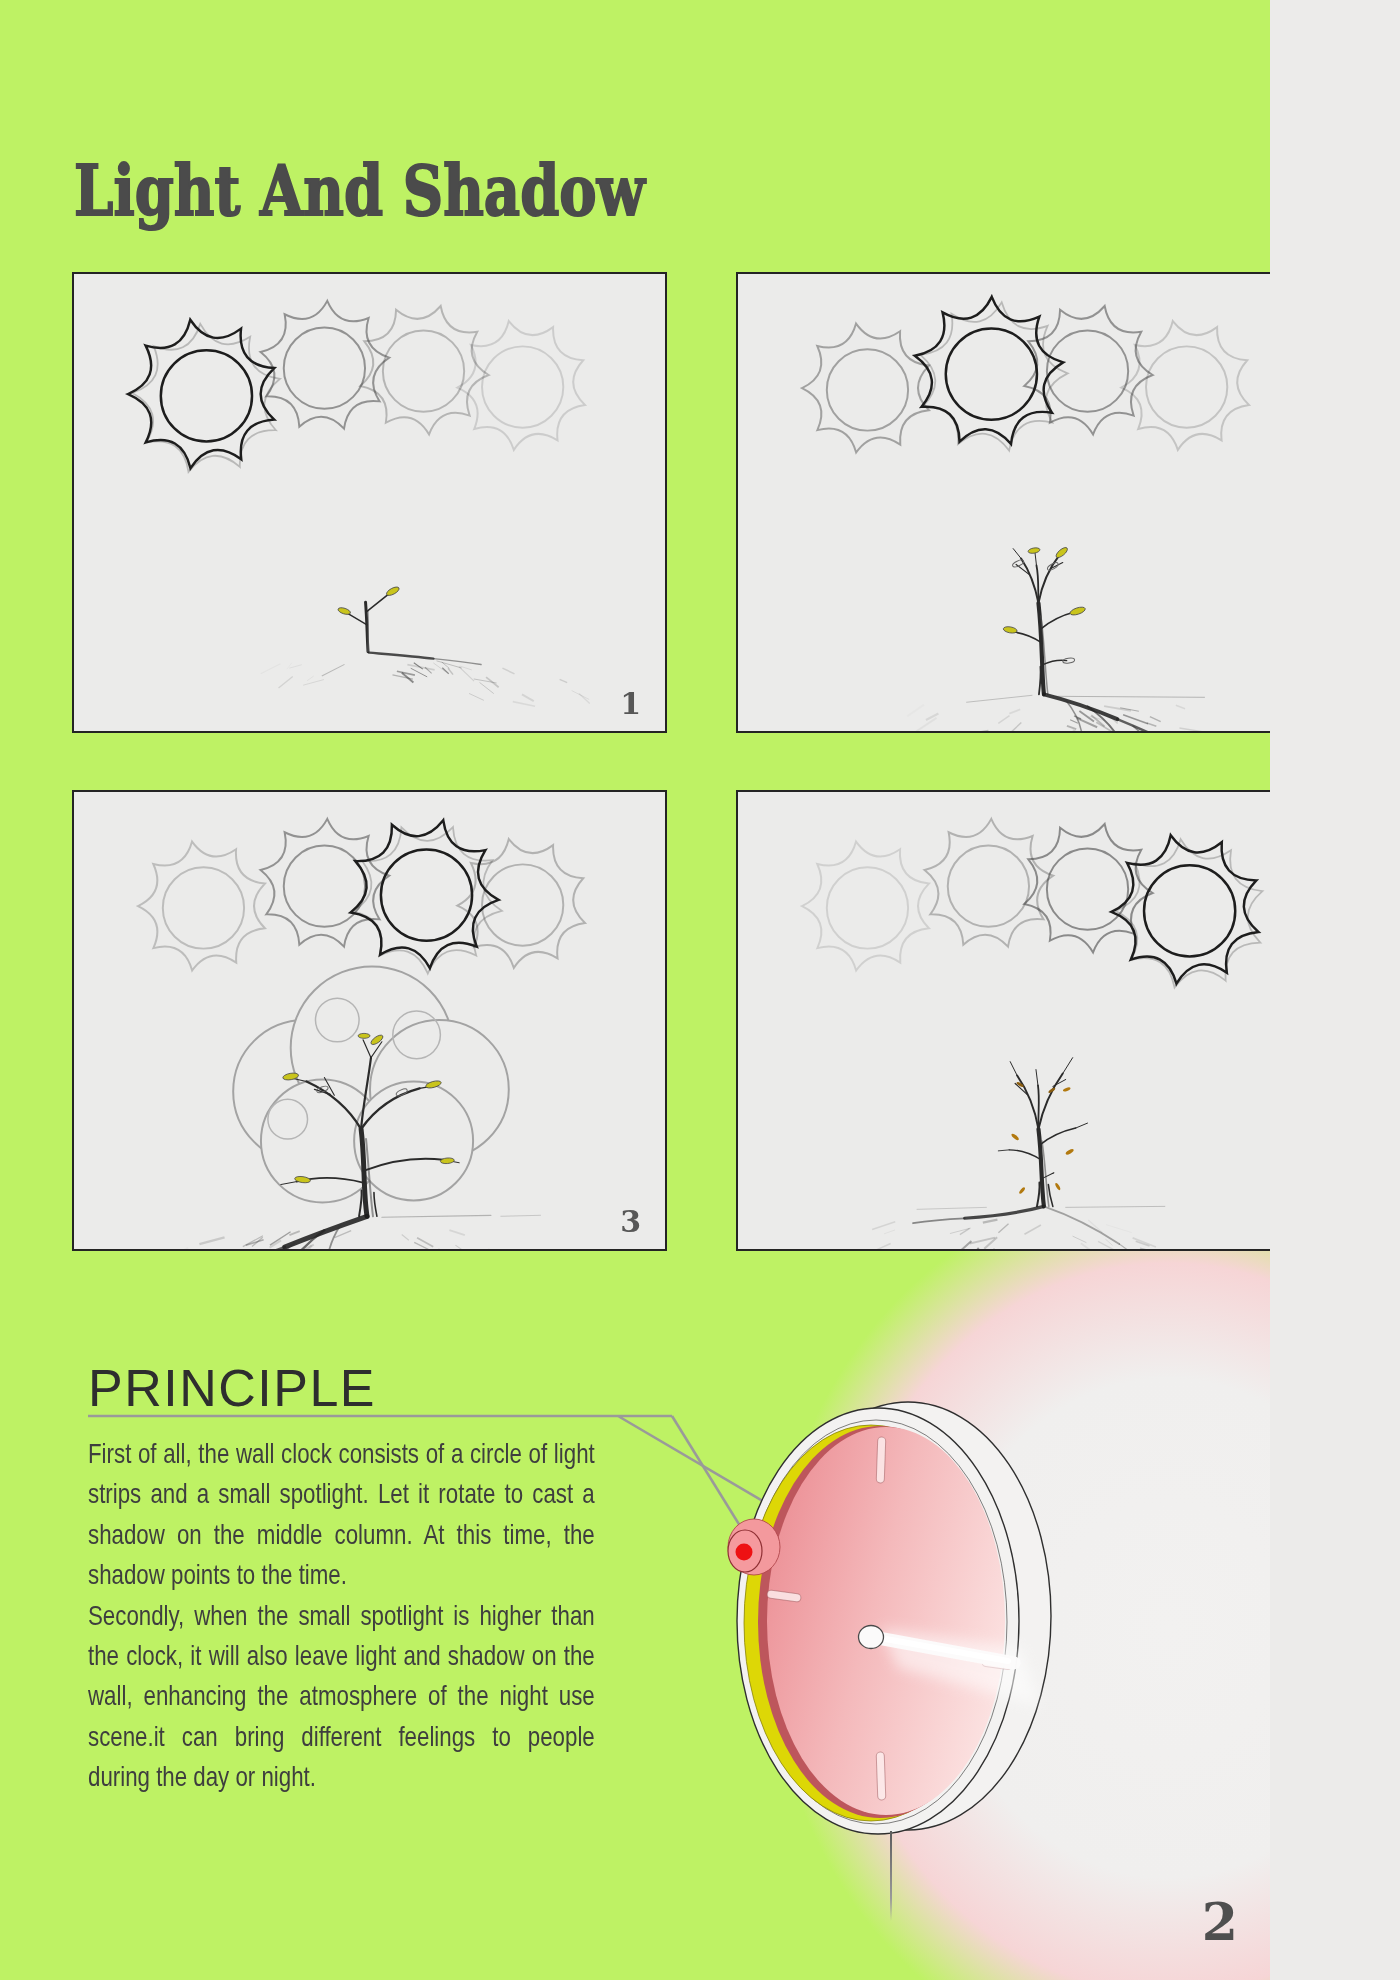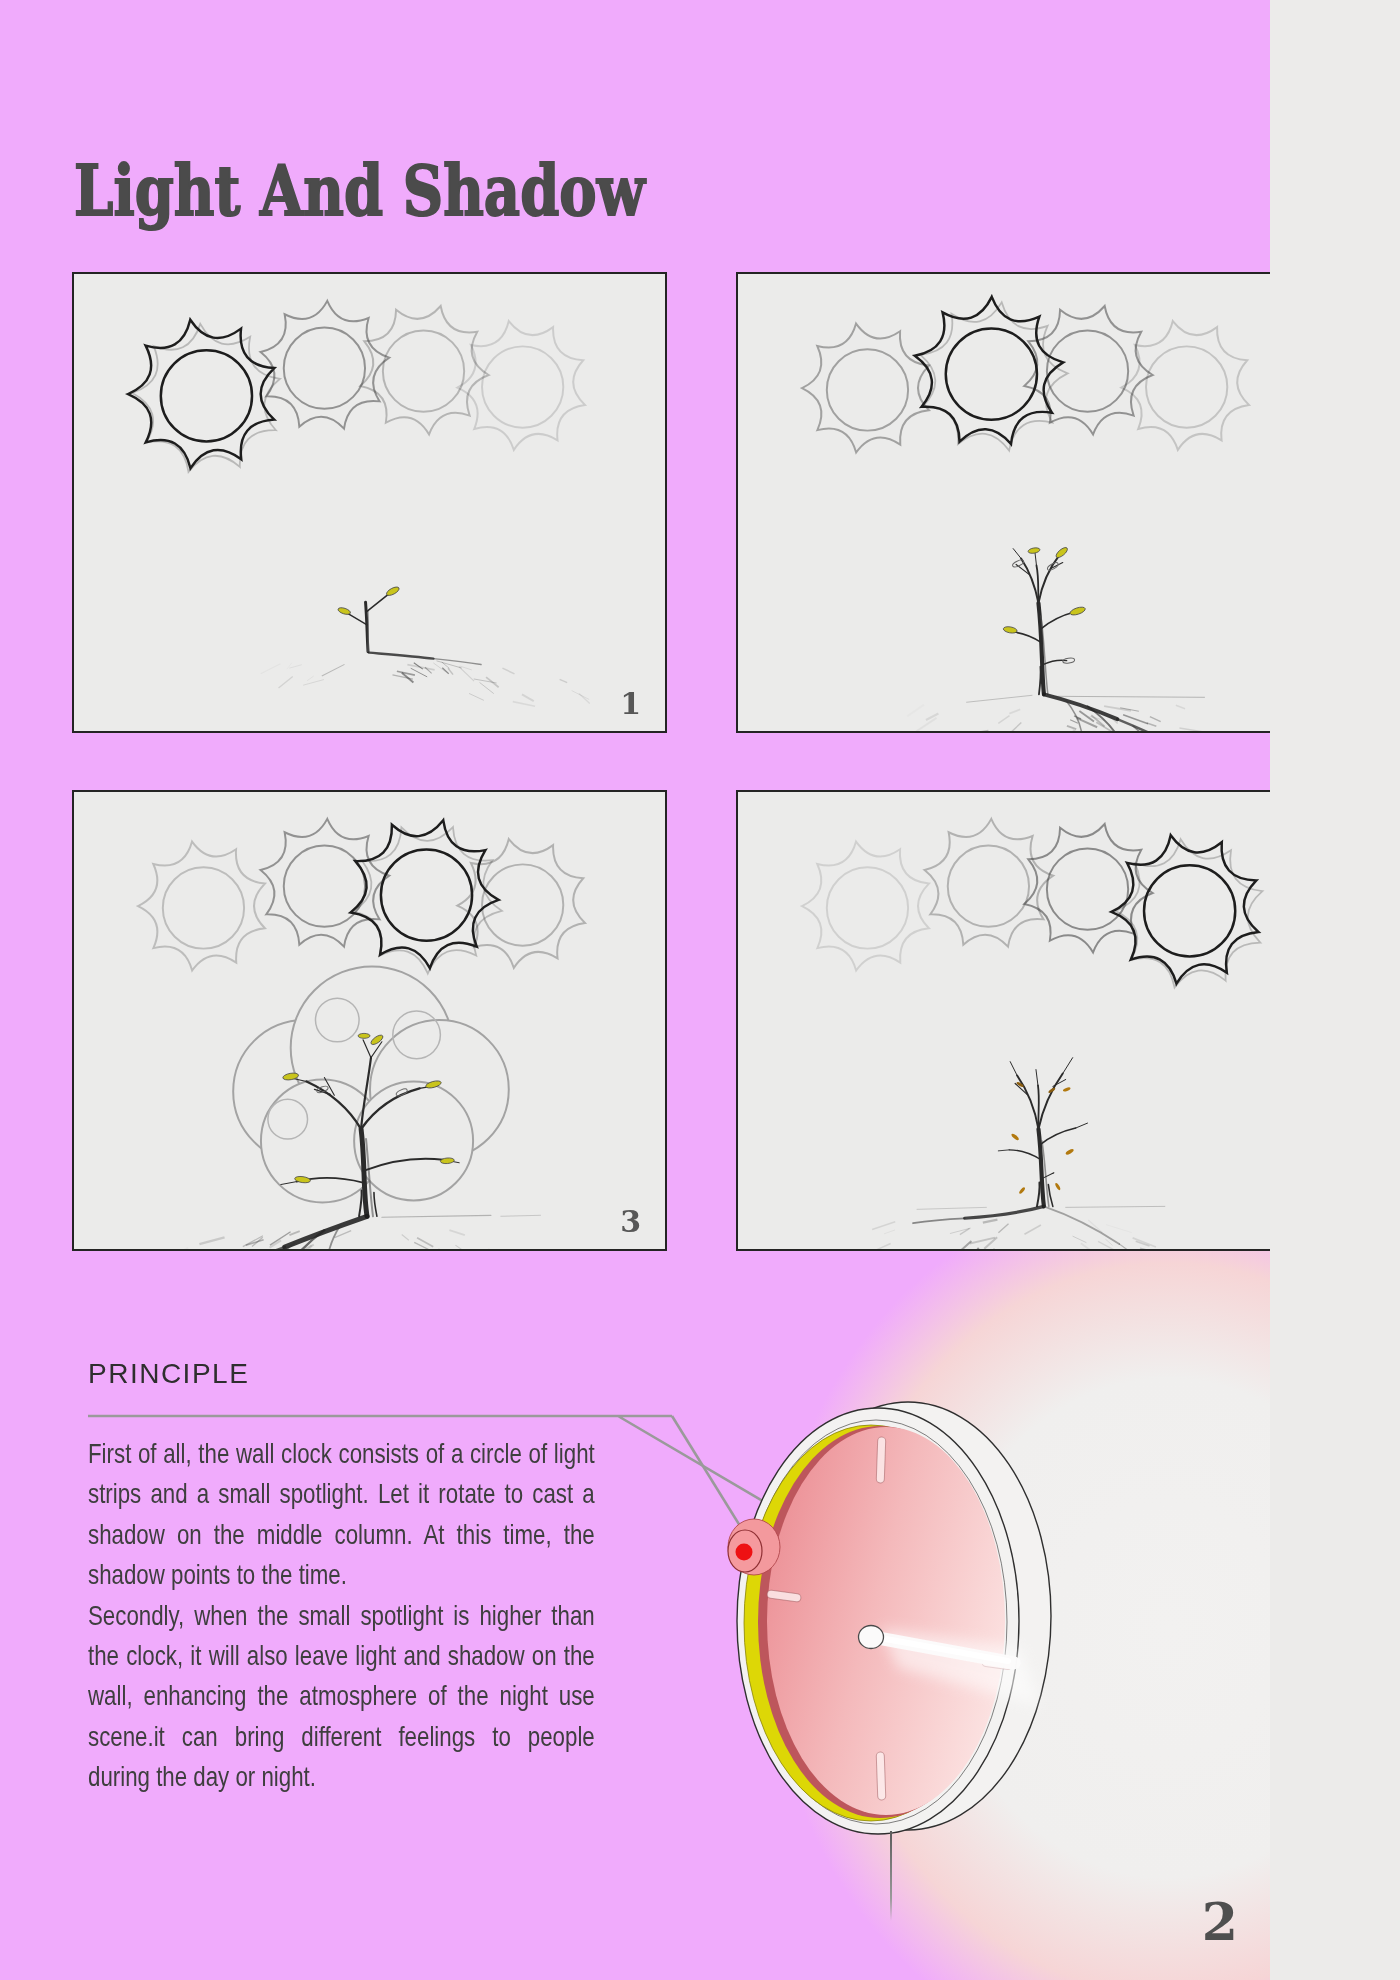--- a/index.html
+++ b/index.html
@@ -1,31 +1,31 @@
 <!DOCTYPE html>
 <html><head>
 <meta charset="utf-8">
 <style>
   html,body{margin:0;padding:0;background:#ecebea;}
-  .page{position:relative;width:1270px;height:1980px;background:#f0abfc;overflow:hidden;
+  .page{position:relative;width:1270px;height:1980px;background:#bef264;overflow:hidden;
         font-family:"Liberation Sans",sans-serif;}
   .glow{position:absolute;inset:0;
         background:radial-gradient(ellipse 430px 480px at 1168px 1628px,
           #f2f1f0 0%, #f0efee 52%, #f6d5d6 76%, rgba(246,213,214,0) 93%);}
   .title{position:absolute;left:74px;top:156px;margin:0;white-space:nowrap;
          font-family:"DejaVu Serif",serif;font-weight:700;font-size:70px;line-height:1;
          color:#4b4b4b;-webkit-text-stroke:2px #4b4b4b;
          transform:scaleX(.8);transform-origin:left top;}
   .panel{position:absolute;width:595px;height:461px;background:#ebebea;
          border:2px solid #242424;box-sizing:border-box;}
   .sketch{position:absolute;inset:0;width:100%;height:100%;}
   .pnum{position:absolute;right:24px;bottom:10px;
         font-family:"DejaVu Serif",serif;font-weight:700;font-size:30px;color:#575757;}
   .principle-h{position:absolute;left:88px;top:1358px;margin:0;
-        font-family:"Liberation Sans",sans-serif;font-weight:300;font-size:28px;
+        font-family:"Liberation Sans",sans-serif;font-weight:300;font-size:52px;
         letter-spacing:1.5px;color:#2e2e2e;}
   .body-copy{position:absolute;left:88px;top:1433px;width:648px;
         transform:scaleX(.782);transform-origin:left top;
         font-size:28.5px;line-height:40.4px;color:#3e3e3e;text-align:justify;}
   .body-copy p{margin:0;}
   #overlay{position:absolute;inset:0;pointer-events:none;}
   .pagenum{position:absolute;right:32px;bottom:28px;
         font-family:"DejaVu Serif",serif;font-weight:700;font-size:52px;color:#4f4f4f;}
 </style>
 </head>

